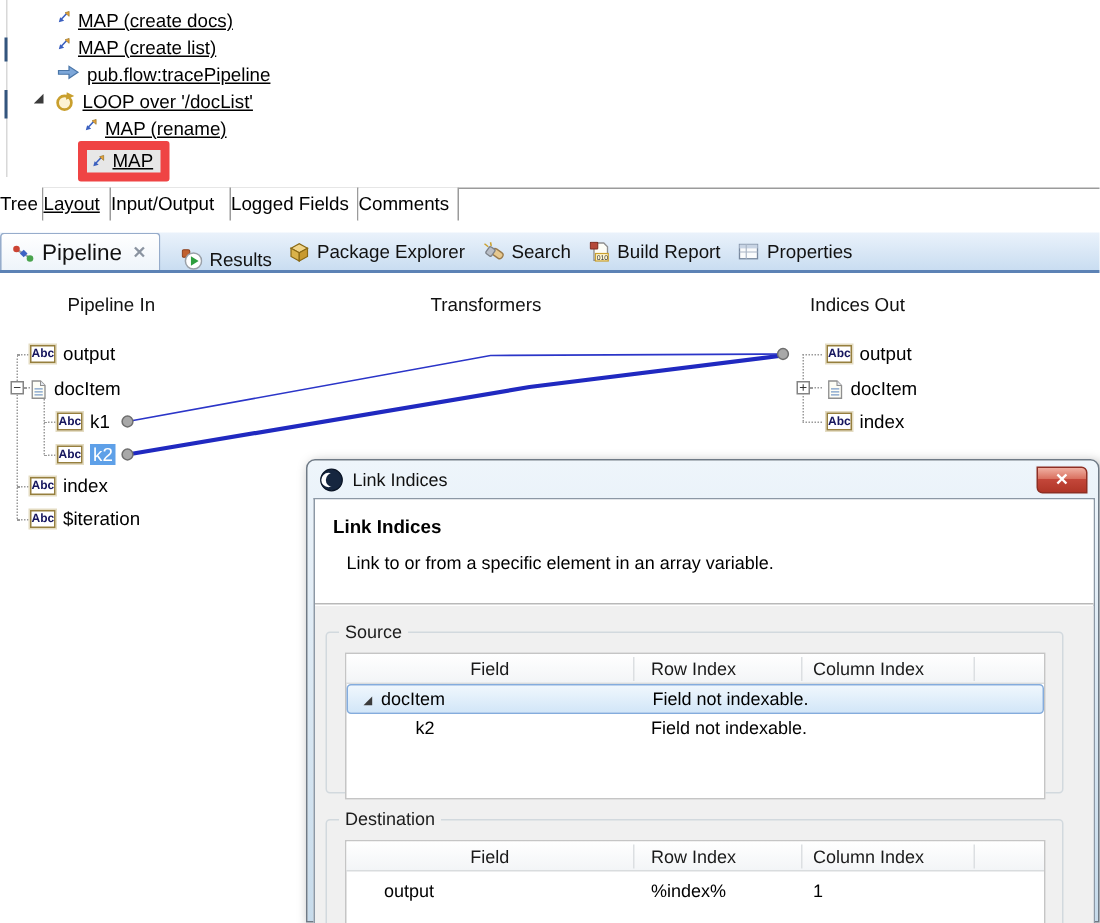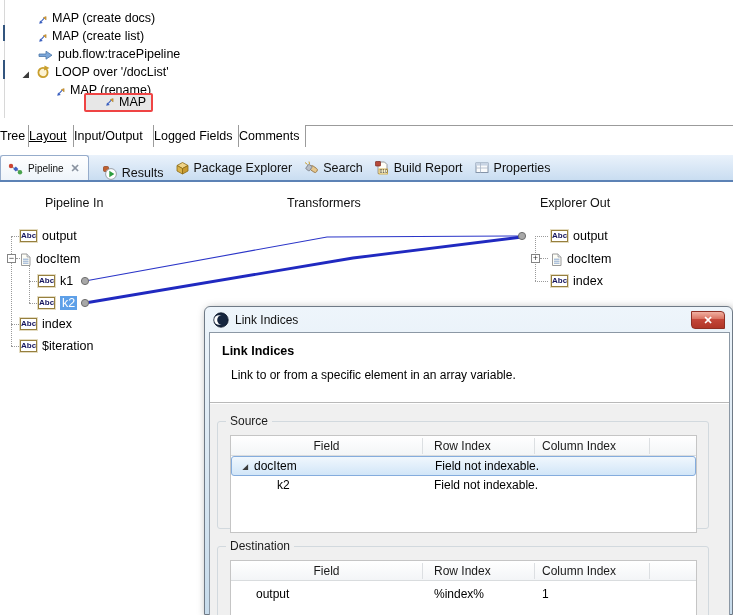--- a/index.html
+++ b/index.html
@@ -3,39 +3,39 @@
 <meta charset="utf-8">
 <style>
   * { margin:0; padding:0; box-sizing:border-box; }
   html,body { width:733px; height:615px; overflow:hidden; background:#fff;
     font-family:"Liberation Sans", sans-serif; font-size:12px; color:#000; }
 
   
   .flow-editor { position:absolute; left:0; top:0; width:733px; height:125px; background:#fff; }
   .ruler-line { position:absolute; left:4px; top:0; width:1px; height:118px; background:#d8d8d8; }
   .ruler-mark { position:absolute; left:3px; width:2px; background:#33557e; }
-  .flow-row { position:absolute; height:18px; display:flex; align-items:flex-end; }
+  .flow-row { position:absolute; height:18px; display:flex; align-items:flex-start;text-decoration:underline; }
   .flow-row .lbl { margin-left:5px; font-size:12.5px; white-space:nowrap; }
-  .flow-sel { background:#e7e7e7; border:2px solid #ef4444; border-radius:2px; padding:0 5px 1px 19px; display:flex; align-items:center;margin-left:32px; }
+  .flow-sel { background:#e7e7e7; border:6px solid #ef4444; border-radius:2px; padding:0 5px 1px 3px; display:flex; align-items:center; }
   .tri { width:9px; height:9px; }
 
   
   .editor-tabs { position:absolute; left:0; top:125px; width:733px; height:23px; background:#fff; }
   .editor-tabs .topline { position:absolute; left:29px; top:0; right:0; height:1px; background:#9b9b9b; }
   .etab { position:absolute; top:0; height:22px; display:flex; align-items:center; 
     border-right:1px solid #9b9b9b; font-size:12.5px; background:#fff; }
   .etab.active { border-left:0; }
 
   
   .view-tabbar { position:absolute; left:0; top:155px; width:733px; height:27px;
     background:linear-gradient(#eaf2fb,#c9ddf1); border-bottom:2px solid #5c82b5; display:flex; align-items:flex-end; }
   .vtab-active { height:25px; display:flex; align-items:center; gap:5px; padding:0 8px 0 7px;
     background:linear-gradient(#ffffff,#eef4fa); border:1px solid #96accb; border-bottom:none;
     border-radius:3px 3px 0 0; }
-  .vtab-active .title { font-size:10px; color:#111; }
+  .vtab-active .title { font-size:15px; color:#111; }
   .vtab-close { color:#8a93a0; font-size:11px; font-weight:bold; padding-left:2px; }
   .vitem { height:25px; display:flex; align-items:center; gap:5px; font-size:12.5px; color:#111; padding:0 6px; }
 
   
   .pipe-area { position:absolute; left:0; top:182px; width:733px; height:433px; background:#fff; }
   .col-head { position:absolute; top:14px; font-size:12.5px; color:#111; }
   .ptree-row { position:absolute; display:flex; align-items:center; height:16px; }
   .ptree-row .lbl { margin-left:5px; font-size:12.5px; white-space:nowrap; }
   .lbl-sel { background:#5ea0e8; color:#fff; padding:0 2px; margin-left:5px; font-size:12.5px; }
   .dot-v { position:absolute; width:0; border-left:1px dotted #9a9a9a; }
@@ -251,21 +251,21 @@
     <svg width="14" height="13" viewBox="0 0 14 13">
         <use href="#i-properties"></use>
       </svg>
     <span>Properties</span>
   </div>
 </div>
 
 <div class="pipe-area">
   <div class="col-head" style="left:45px;">Pipeline In</div>
   <div class="col-head" style="left:287px;">Transformers</div>
-  <div class="col-head" style="left:540px;">Explorer Out</div>
+  <div class="col-head" style="left:540px;">Indices Out</div>
 
   <svg class="links">
     <polyline points="85,99 327,55 522,54" fill="none" stroke="#2b35c8" stroke-width="1.1"></polyline>
     <polyline points="85,121 353,76 522,55" fill="none" stroke="#2029c0" stroke-width="2.8"></polyline>
     <circle cx="85" cy="99" r="3.6" fill="#a8a8a8" stroke="#6e6e6e"></circle>
     <circle cx="85" cy="121" r="3.6" fill="#a8a8a8" stroke="#6e6e6e"></circle>
     <circle cx="522" cy="54" r="3.6" fill="#a8a8a8" stroke="#6e6e6e"></circle>
   </svg>
 
   <div class="dot-v" style="left:11px;top:54px;height:110px;"></div>

